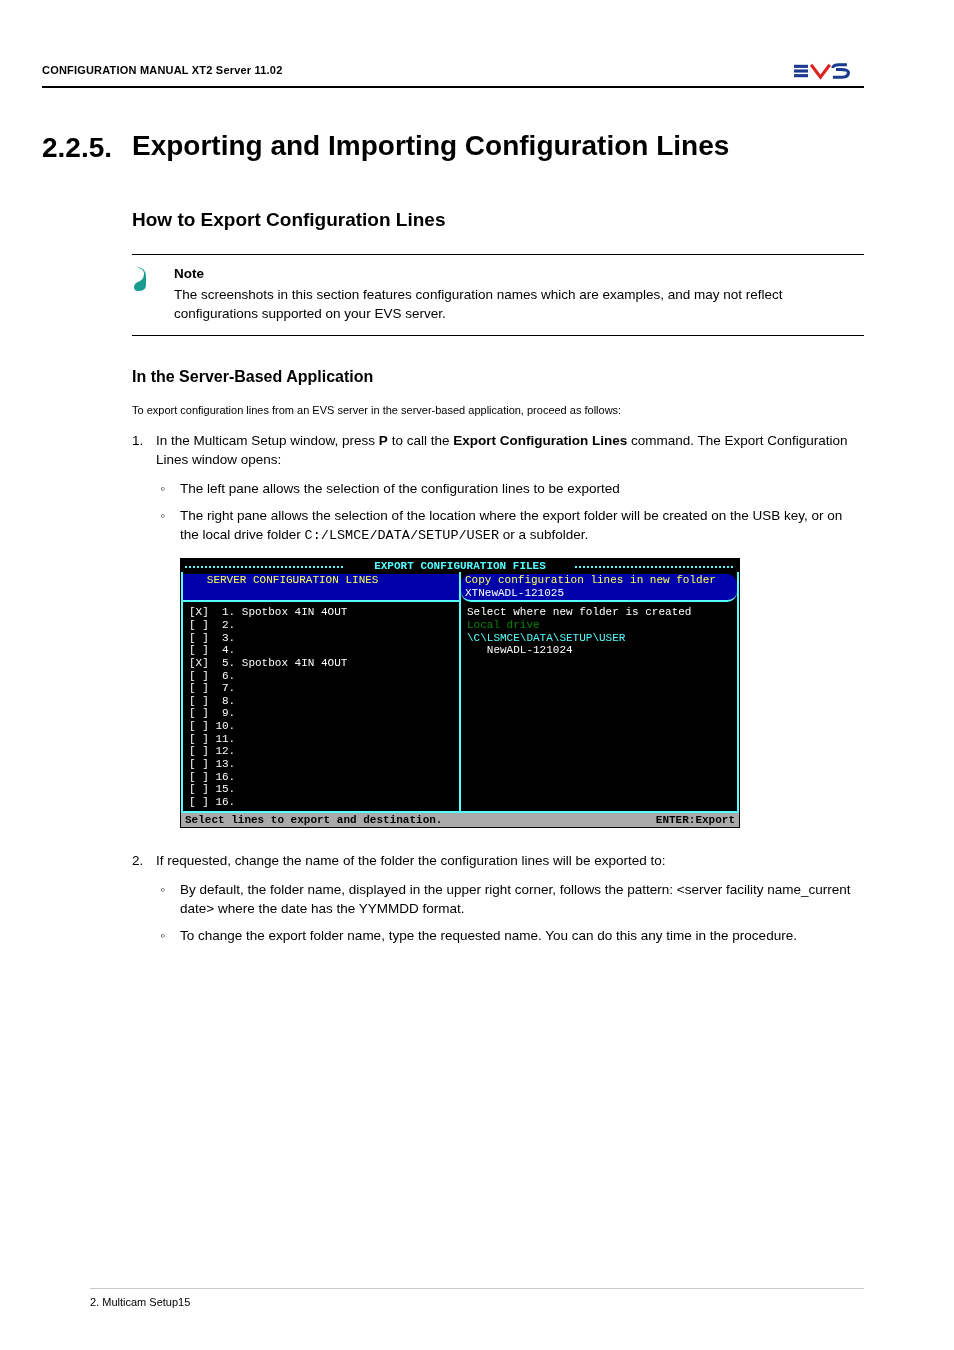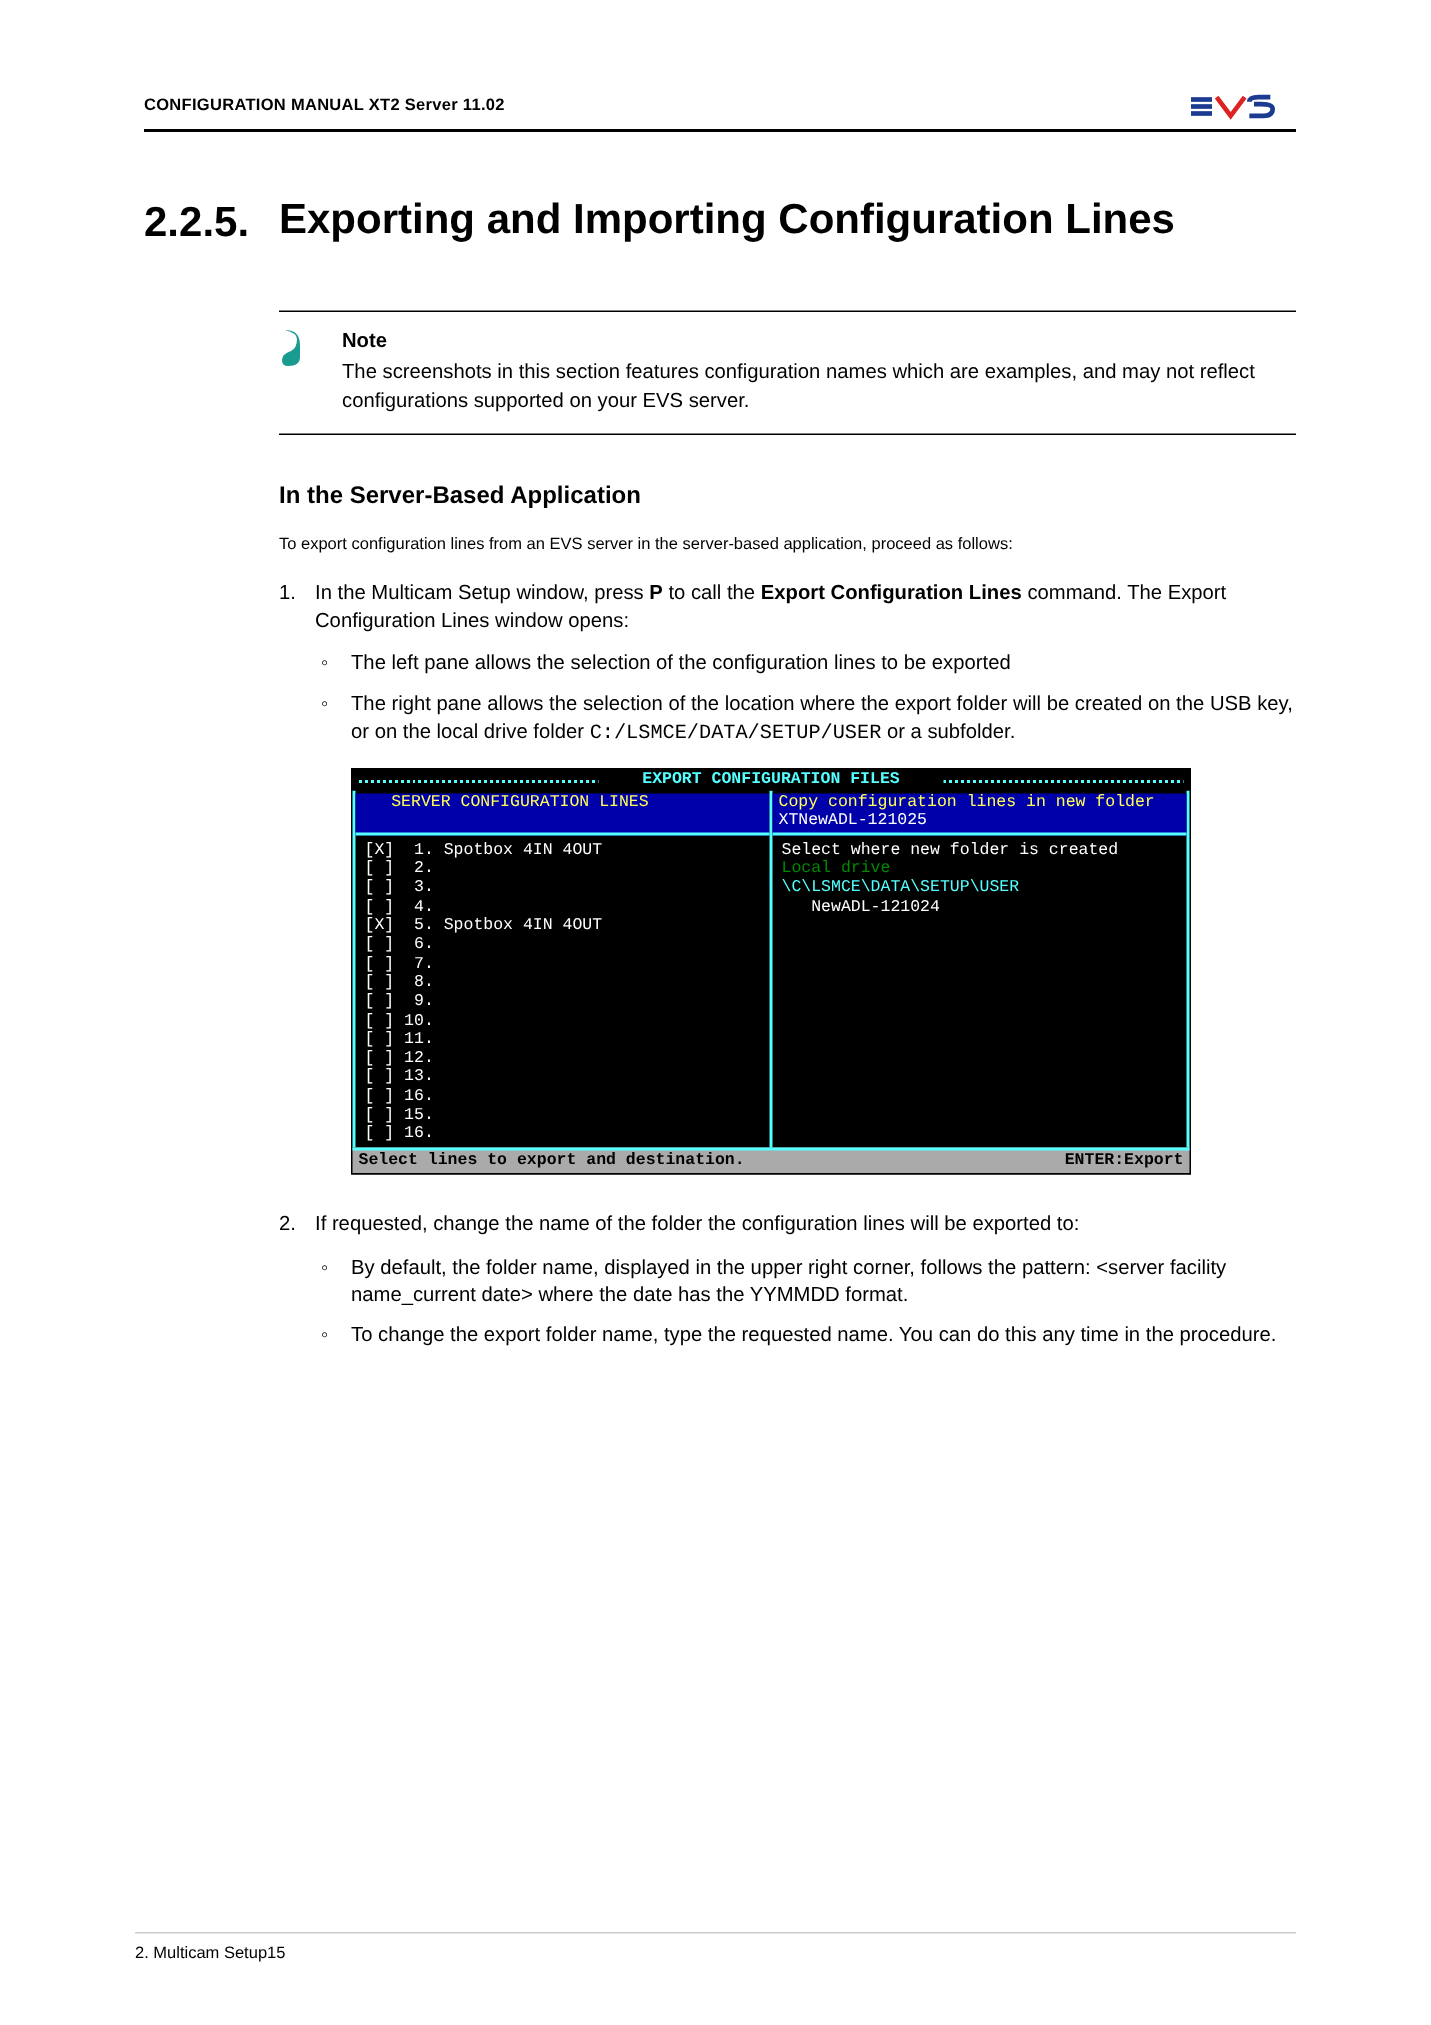--- a/index.html
+++ b/index.html
@@ -6,21 +6,21 @@
   body {
     font-family: Arial, Helvetica, sans-serif;
     background: #fff;
     width: 954px;
     margin: 0 auto;
     color: #000;
     font-size: 14px;
     line-height: 1.4;
   }
   .page {
-    padding: 60px 90px 40px 96px;
+    padding: 60px 90px 40px 42px;
     min-height: 1350px;
     position: relative;
   }
   .header-row {
     display: flex;
     justify-content: space-between;
     align-items: center;
     border-bottom: 2px solid #000;
     padding-bottom: 4px;
     margin-bottom: 40px;
@@ -118,21 +118,21 @@
   .term-col:first-child { border-right: none; }
   .term-col-header {
     color: #ffff55;
     background: #0000aa;
     padding: 0 4px;
     margin: 0 -6px 4px -6px;
     white-space: pre;
     border-bottom: 2px solid #55ffff;
     min-height: 28px;
   }
-  .term-col-header.right { white-space: normal; }
+  .term-col-header.right { white-space: normal; border-radius: 10px; }
   .term-col-header .hdr-line2 { color: #fff; margin-top: 16px; }
   .term-line { white-space: pre; color: #fff; }
   .term-line.cyan { color: #55ffff; }
   .term-line.localdrive { color: #008800; }
   .term-footer {
     background: #aaaaaa;
     color: #000;
     padding: 1px 4px;
     display: flex;
     justify-content: space-between;
@@ -168,20 +168,21 @@
       </svg>
     </span>
   </div>
 
   <div class="section-title-wrap">
     <span class="section-number">2.2.5.</span>
     <span class="section-title">Exporting and Importing Configuration Lines</span>
   </div>
 
   <div class="content-indent">
+    <div class="h3">How to Export Configuration Lines</div>
 
     <div class="note-box">
       <div class="note-icon">
         <svg viewBox="0 0 24 28" width="24" height="28">
           <path d="M4 2 Q14 2 14 12 L14 20 Q14 26 6 26 Q2 26 2 22 Q2 18 8 16 Q12 14 12 8 Q12 4 4 2 Z" fill="#1a9b8f"></path>
         </svg>
       </div>
       <div class="note-body">
         <strong>Note</strong>
         <span>The screenshots in this section features configuration names which are examples, and may not reflect configurations supported on your EVS server.</span>

